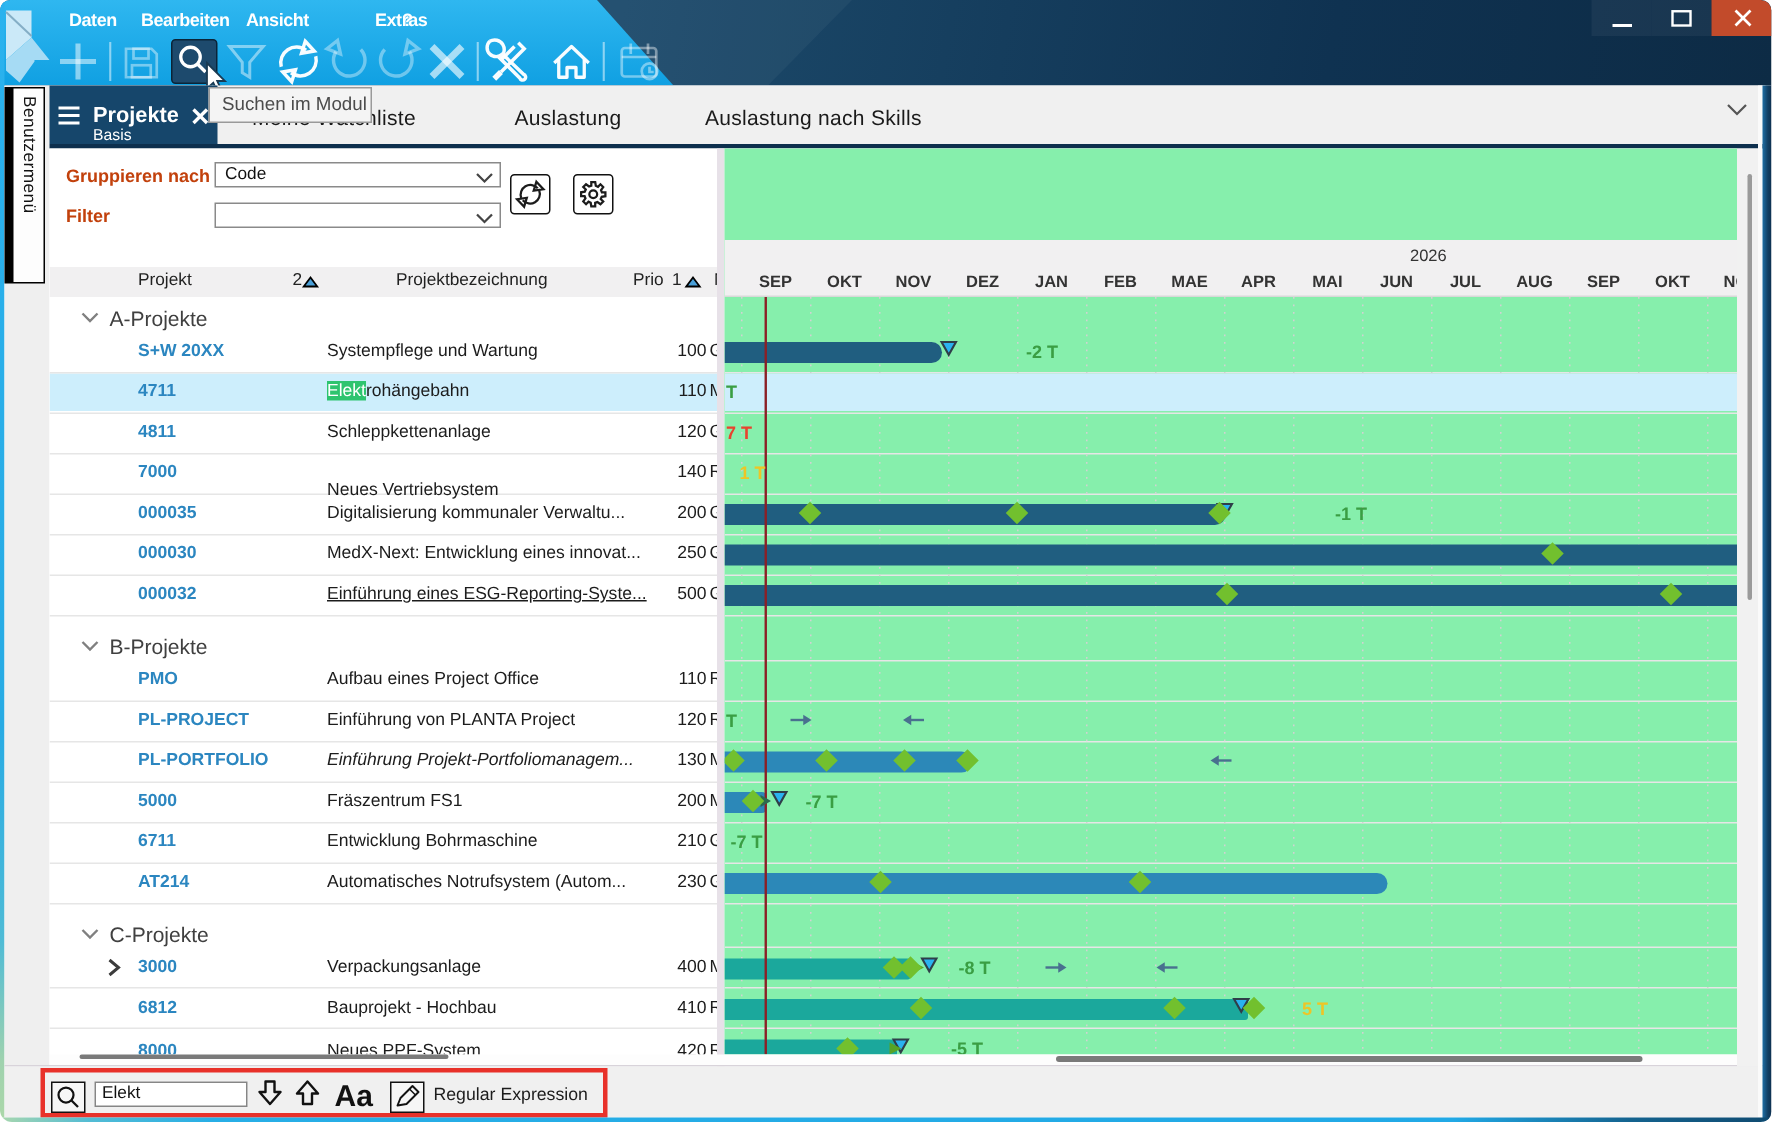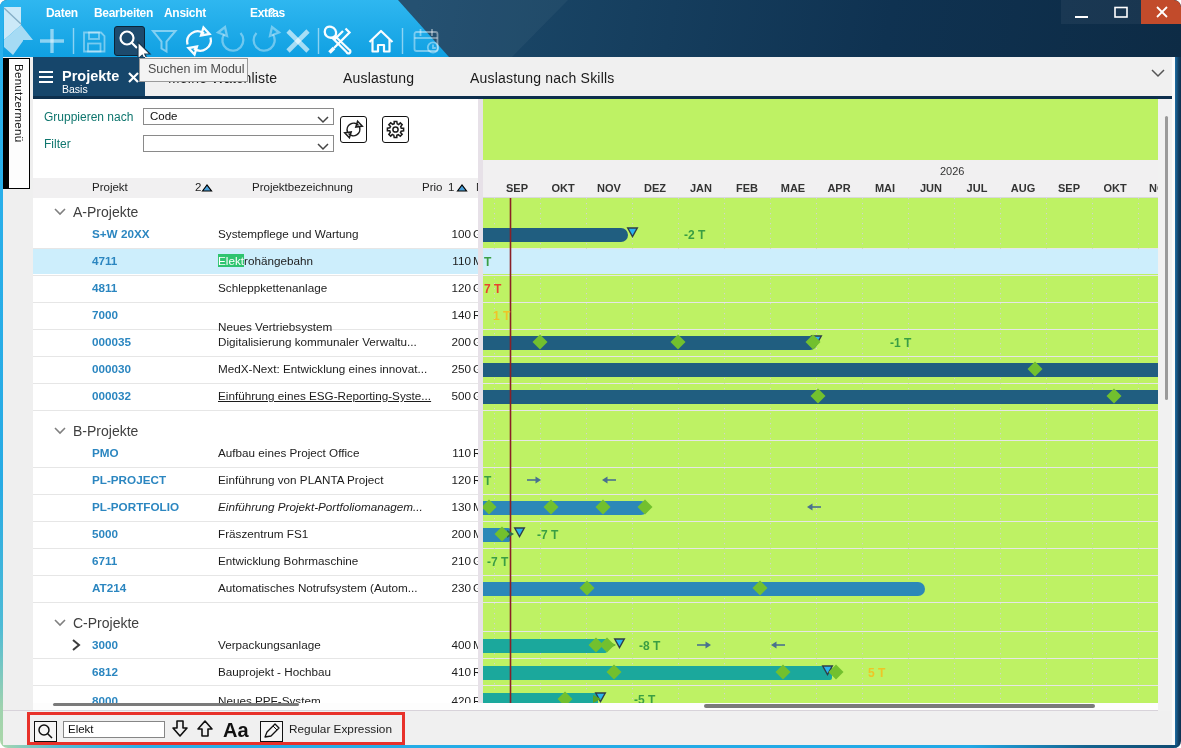--- a/index.html
+++ b/index.html
@@ -26,37 +26,37 @@
 #tabrow{left:33px;top:57px;width:1144px;height:39px;background:#f0f0f0;}
 #tabborder{left:33px;top:96px;width:1144px;height:3px;background:#0d2f4d;}
 #activetab{left:33px;top:57px;width:112px;height:39px;background:#16466b;}
 .tabname{top:70px;font-size:14px;letter-spacing:0.2px;color:#1a1a1a;}
 
 #tooltip{left:139px;top:58px;width:107px;height:22px;background:#f4f4f4;border:1px solid #9a9a9a;z-index:30;}
 #tooltip span{position:absolute;left:8px;top:3px;font-size:12.5px;color:#4c4c4c;}
 
 #content{left:33px;top:99px;width:1125px;height:604px;background:#fff;}
 #divider{left:478px;top:99px;width:5px;height:612px;background:#e7e1e8;}
-.flabel{font-size:12px;font-weight:400;color:#0f766e;}
+.flabel{font-size:12px;font-weight:700;color:#c2410c;}
 .dropdown{left:143px;width:183px;height:15px;background:#fff;border:1px solid #8a8a8a;font-size:11.5px;color:#111;padding:0 0 0 6px;line-height:15px;}
 .ddarrow{position:absolute;right:4px;top:4px;}
 .iconbtn{width:27px;height:27px;border:1px solid #111;border-radius:3px;background:#fff;box-sizing:border-box;}
 
 #lpane{left:33px;top:99px;width:445px;height:604px;overflow:hidden;}
 #theader{position:absolute;left:0;top:79px;width:445px;height:20px;background:#f1f0f1;}
 .th{position:absolute;top:4px;font-size:11.5px;color:#222;}
 .rowline{position:absolute;left:0;width:445px;height:1px;background:#e6e6e6;}
 .id{position:absolute;left:59px;font-size:11.7px;font-weight:700;color:#2b86c0;}
 .desc{position:absolute;left:185px;font-size:11.7px;color:#1c1c1c;white-space:nowrap;}
 .prio{position:absolute;left:405px;width:33px;text-align:right;font-size:11.7px;color:#1c1c1c;}
 .pletter{position:absolute;left:440px;font-size:11.7px;color:#1c1c1c;}
 .grouph{position:absolute;left:40px;font-size:14px;color:#404040;}
 #selrow{position:absolute;left:0;top:150px;width:445px;height:25px;background:#cdeefc;}
 
-#rpane{left:483px;top:99px;width:675px;height:604px;overflow:hidden;background:#bef264;}
+#rpane{left:483px;top:99px;width:675px;height:604px;overflow:hidden;background:#86efac;}
 #ghead{position:absolute;left:0;top:61px;width:675px;height:38px;background:#f1f0f1;border-bottom:1px solid #d9d9d9;box-sizing:border-box;}
 .mon{position:absolute;top:22px;width:40px;margin-left:-20px;text-align:center;font-size:11px;font-weight:700;color:#333;}
 #yr{position:absolute;left:457px;top:5px;font-size:11px;color:#333;}
 
 #hsbzone{left:33px;top:703px;width:1125px;height:8px;background:#fdfdfd;}
 #hthumb1{left:53px;top:703px;width:246px;height:3px;background:#7a7a7a;border-radius:2px;}
 #hthumb2{left:704px;top:704px;width:391px;height:4px;background:#7a7a7a;border-radius:2px;}
 #statusline{left:3px;top:710px;width:1174px;height:1px;background:#d8d3da;}
 #statusbar{left:3px;top:711px;width:1174px;height:34px;background:#f0f0f0;}
 #redbox{left:27px;top:712px;width:378px;height:33px;border:3px solid #e8312a;box-sizing:border-box;background:#f0f0f0;}
@@ -209,21 +209,21 @@
 <circle cx="55.5" cy="13.5" r="2.6" fill="none" stroke="#1c1c1c" stroke-width="1.5"></circle>
 </svg>
 
 <div id="lpane" class="abs">
   <div id="theader"></div>
   <div class="th" style="left:59px;top:82px;">Projekt</div>
   <div class="th" style="left:162px;top:82px;">2</div>
   <svg class="abs" style="left:168px;top:84px;" width="12" height="10">
         <polygon points="1.5,8 6,2 10.5,8" fill="#4aa0d9" stroke="#000" stroke-width="1.2"></polygon>
       </svg>
-  <div class="th" style="left:179px;top:82px;padding-left:40px;">Projektbezeichnung</div>
+  <div class="th" style="left:191px;top:82px;padding-left:40px;">Projektbezeichnung</div>
   <div class="th" style="left:389px;top:82px;">Prio</div>
   <div class="th" style="left:415px;top:82px;">1</div>
   <svg class="abs" style="left:423px;top:84px;" width="12" height="10">
         <polygon points="1.5,8 6,2 10.5,8" fill="#4aa0d9" stroke="#000" stroke-width="1.2"></polygon>
       </svg>
   <div class="th" style="left:443px;top:82px;">N</div>
   <div id="selrow"></div>
 <div class="rowline" style="top:149px;"></div>
 <div class="rowline" style="top:176px;"></div>
 <div class="rowline" style="top:203px;"></div>

